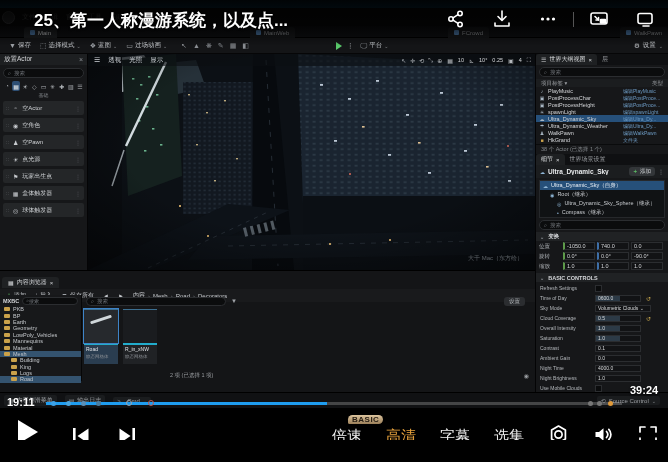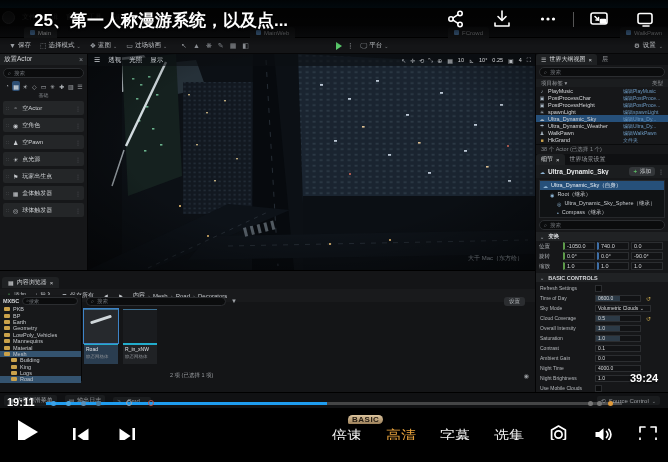--- a/index.html
+++ b/index.html
@@ -154,21 +154,21 @@
   .tdivider{width:1px;height:15px;background:#555;margin:0 2px;}
   .ticon svg{stroke:#fff;fill:none;stroke-width:1.6;stroke-linecap:round;stroke-linejoin:round;}
 
   .player-bar{position:absolute;left:0;top:408px;width:668px;height:54px;background:#000;z-index:6;}
   .progress-wrap{position:absolute;left:46px;top:402px;width:576px;height:3px;background:rgba(255,255,255,.22);z-index:7;}
   .progress-fill{position:absolute;left:0;top:0;height:3px;background:#1f9df0;}
   .pmark{position:absolute;top:-1px;width:5px;height:5px;border-radius:50%;transform:translateX(-2px);}
   .pmark.ring{width:6px;height:6px;top:-2px;background:transparent;border:1px solid #999;}
   .time{position:absolute;font-size:11px;font-weight:bold;color:#fff;z-index:8;text-shadow:0 1px 2px #000;}
   .t-cur{left:7px;top:396px;}
-  .t-tot{left:630px;top:372px;}
+  .t-tot{left:630px;top:384px;}
 
   .play-btn{position:absolute;left:18px;top:420px;width:0;height:0;border-left:20px solid #fff;border-top:12px solid transparent;border-bottom:12px solid transparent;z-index:7;}
   .skip{position:absolute;top:427px;z-index:7;}
   .skip svg{fill:#fff;}
   .skip.prev{left:72px;} .skip.next{left:117px;}
 
   .right-controls{position:absolute;right:10px;top:424px;display:flex;align-items:center;gap:24px;z-index:7;}
   .ctl-text{font-size:15px;color:#efefef;position:relative;white-space:nowrap;}
   .ctl-text.quality{color:#e8a33d;}
   .svip{position:absolute;top:-12px;left:16px;background:linear-gradient(180deg,#dcc49e,#9c805a);color:#2a2015;font-size:8px;font-weight:bold;padding:0 4px;border-radius:6px 6px 6px 2px;letter-spacing:.5px;}

